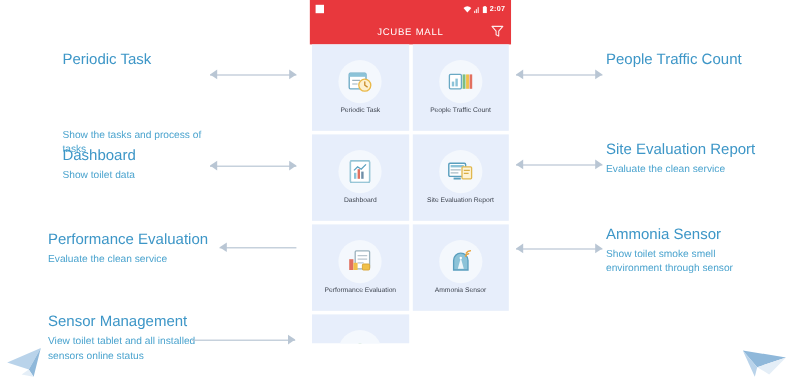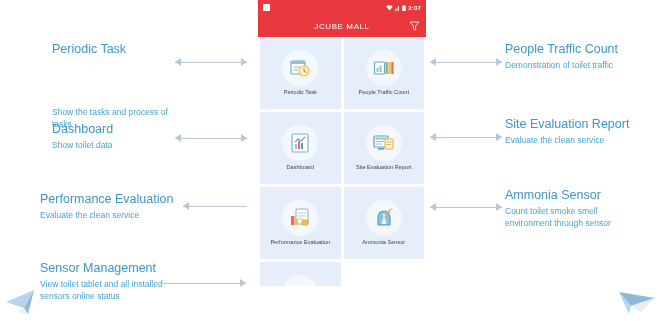--- a/index.html
+++ b/index.html
@@ -257,41 +257,40 @@
     </div>
   </div>
 
   <div class="arrow" style="left:430px;top:58px;width:72px;">
     <div class="line"></div>
     <div class="head l"></div>
     <div class="head r"></div>
   </div>
   <div class="anno right" style="left:505px;top:42px;">
     <div class="title">People Traffic Count</div>
-    <div class="desc">Demonstration of toilet traffic</div>
   </div>
 
   <div class="arrow" style="left:430px;top:133px;width:72px;">
     <div class="line"></div>
     <div class="head l"></div>
     <div class="head r"></div>
   </div>
   <div class="anno right" style="left:505px;top:117px;">
     <div class="title">Site Evaluation Report</div>
     <div class="desc">Evaluate the clean service</div>
   </div>
 
   <div class="arrow" style="left:430px;top:203px;width:72px;">
     <div class="line"></div>
     <div class="head l"></div>
     <div class="head r"></div>
   </div>
   <div class="anno right" style="left:505px;top:188px;">
     <div class="title">Ammonia Sensor</div>
-    <div class="desc" style="max-width:115px;white-space:normal;">Count toilet smoke smell environment through sensor</div>
+    <div class="desc" style="max-width:115px;white-space:normal;">Show toilet smoke smell environment through sensor</div>
   </div>
 
   <div class="plane" style="left:4px;top:284px;">
     <svg width="48" height="34" viewBox="0 0 48 34">
       <path d="M2 18 L30 6 L20 24 Z" fill="#b9d3ea"></path>
       <path d="M30 6 L24 30 L20 24 Z" fill="#8fb8da"></path>
       <path d="M20 24 L24 30 L14 28 Z" fill="#e4eef7"></path>
     </svg>
   </div>
   <div class="plane" style="left:615px;top:282px;">

